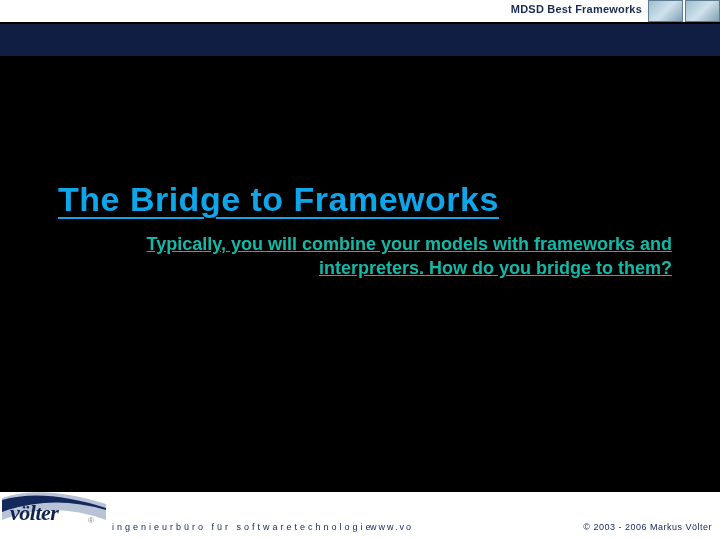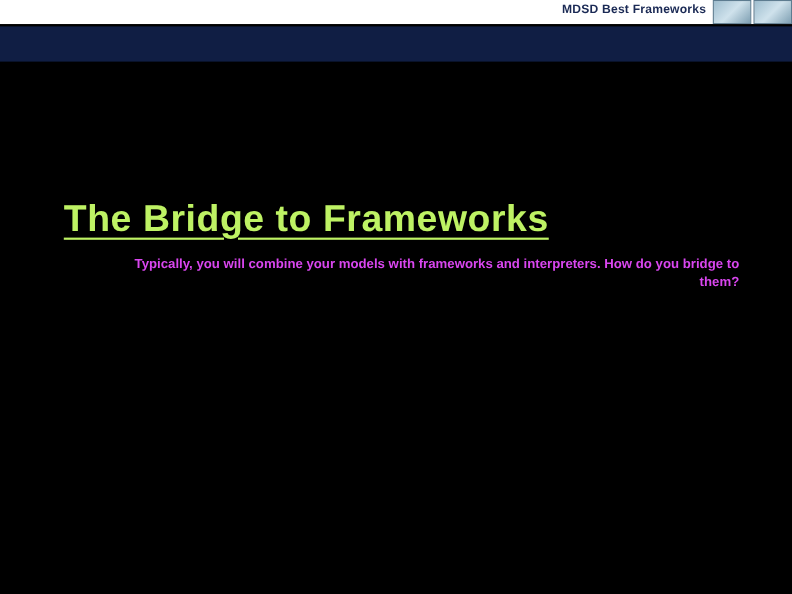--- a/index.html
+++ b/index.html
@@ -51,36 +51,37 @@
     height: 32px;
     background: #101e44;
   }
   .title {
     position: absolute;
     top: 180px;
     left: 58px;
     right: 40px;
     font-size: 34px;
     font-weight: bold;
-    color: #bef264;
+    color: #0ea5e9;
     text-decoration: underline;
     text-underline-offset: 6px;
     text-decoration-thickness: 2px;
     letter-spacing: 0.5px;
   }
   .subtitle {
     position: absolute;
     top: 232px;
     left: 98px;
     right: 48px;
-    font-size: 12px;
+    font-size: 18px;
     font-weight: bold;
-    color: #d946ef;
+    color: #14b8a6;
     text-align: right;
     line-height: 1.35;
+    text-decoration: underline;
   }
   .footer {
     position: absolute;
     left: 0; right: 0; bottom: 0;
     height: 48px;
     background: #fff;
     display: flex;
     align-items: center;
   }
   .logo {
@@ -152,14 +153,29 @@
       <div class="cell"></div>
       <div class="cell"></div>
     </div>
   </div>
   <div class="hr-top"></div>
   <div class="dark-band"></div>
 
   <div class="title">The Bridge to Frameworks</div>
   <div class="subtitle">Typically, you will combine your models with frameworks and interpreters. How do you bridge to them?</div>
 
+  <div class="footer">
+    <div class="logo">
+      <div class="swoosh">
+        <svg viewBox="0 0 104 30" preserveAspectRatio="none">
+          <path d="M0,8 Q40,-6 104,14 L104,30 Q50,10 0,30 Z" fill="#b9c3d6"></path>
+          <path d="M0,10 Q42,-2 104,18 L104,20 Q50,4 0,22 Z" fill="#15285c"></path>
+        </svg>
+      </div>
+      <div class="word">völter</div>
+      <div class="r">®</div>
+    </div>
+    <div class="footer-tagline">ingenieurbüro für softwaretechnologie</div>
+    <div class="footer-link">www.vo</div>
+    <div class="footer-copy">© 2003 - 2006 Markus Völter</div>
+  </div>
 
 </div>
 
 </body></html>

